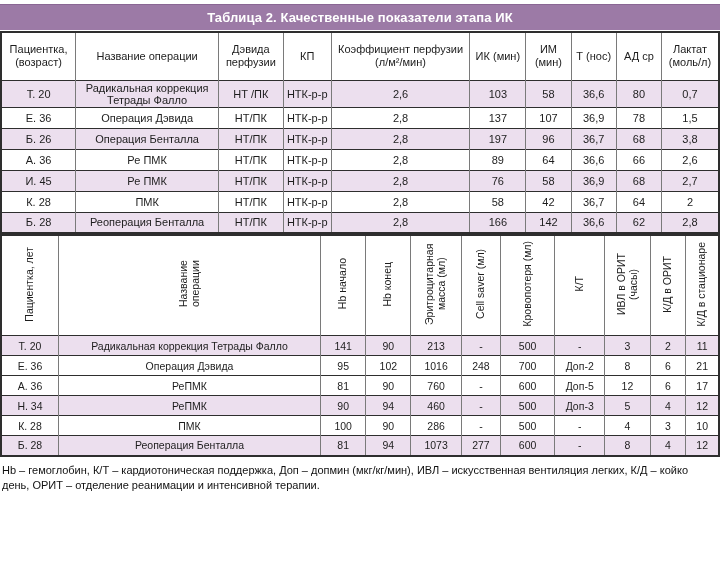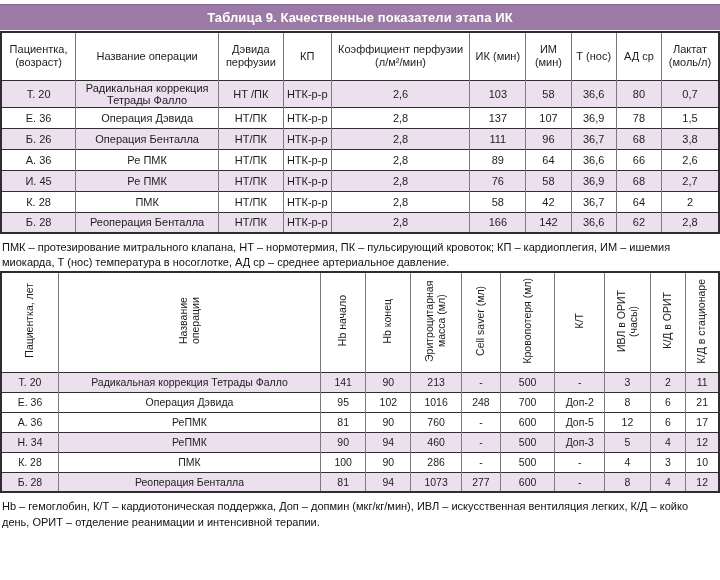--- a/index.html
+++ b/index.html
@@ -59,21 +59,21 @@
   }
   .fn2{}
   .gap-bar{margin-top:10px;}
 </style>
 </head>
 <body>
 
 <div class="page">
 
   <div class="title-bar">
-    <span>Таблица 9. Качественные показатели этапа ИК</span>
+    <span>Таблица 2. Качественные показатели этапа ИК</span>
   </div>
 
   <table class="t2">
     <colgroup>
       <col style="width:10.4%">
         <col style="width:19.9%">
         <col style="width:9%">
       <col style="width:6.7%">
         <col style="width:19.3%">
         <col style="width:7.8%">
@@ -120,21 +120,21 @@
           <td>36,9</td>
           <td>78</td>
           <td>1,5</td>
         </tr>
         <tr class="alt">
           <td>Б. 26</td>
           <td>Операция Бенталла</td>
           <td>НТ/ПК</td>
           <td>НТК-р-р</td>
           <td>2,8</td>
-          <td>111</td>
+          <td>197</td>
           <td>96</td>
           <td>36,7</td>
           <td>68</td>
           <td>3,8</td>
         </tr>
         <tr>
           <td>А. 36</td>
           <td>Ре ПМК</td>
           <td>НТ/ПК</td>
           <td>НТК-р-р</td>
@@ -177,21 +177,20 @@
           <td>2,8</td>
           <td>166</td>
           <td>142</td>
           <td>36,6</td>
           <td>62</td>
           <td>2,8</td>
         </tr>
       </tbody>
   </table>
 
-  <p class="footnote">ПМК – протезирование митрального клапана, НТ – нормотермия, ПК – пульсирующий кровоток; КП – кардиоплегия, ИМ – ишемия миокарда, Т (нос) температура в носоглотке, АД ср – среднее артериальное давление.</p>
 
 
   <table class="t3">
     <colgroup>
       <col style="width:8%">
         <col style="width:36.5%">
         <col style="width:6.3%">
       <col style="width:6.3%">
         <col style="width:7%">
         <col style="width:5.5%">

